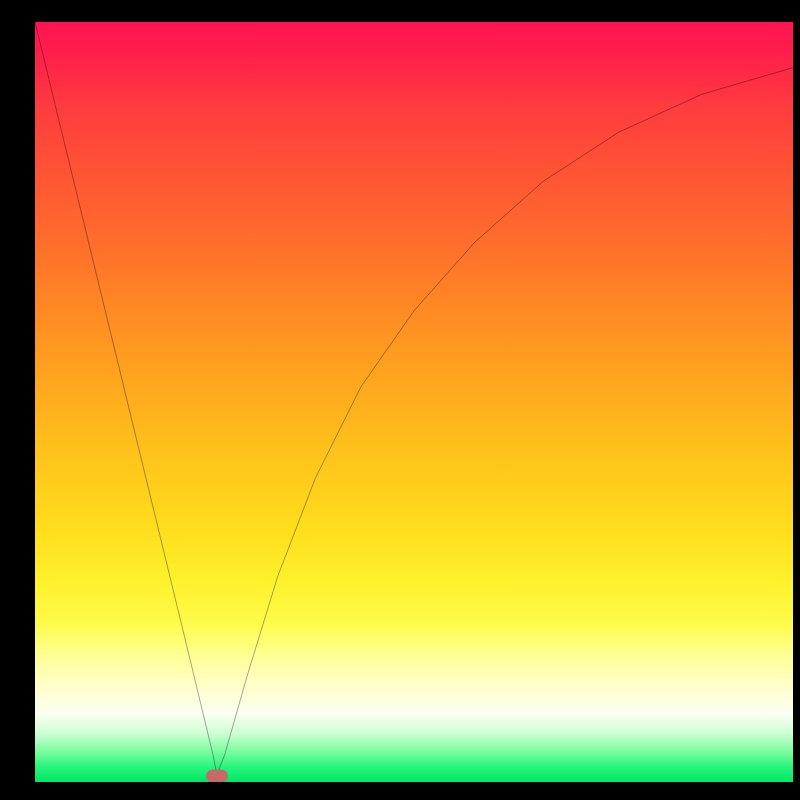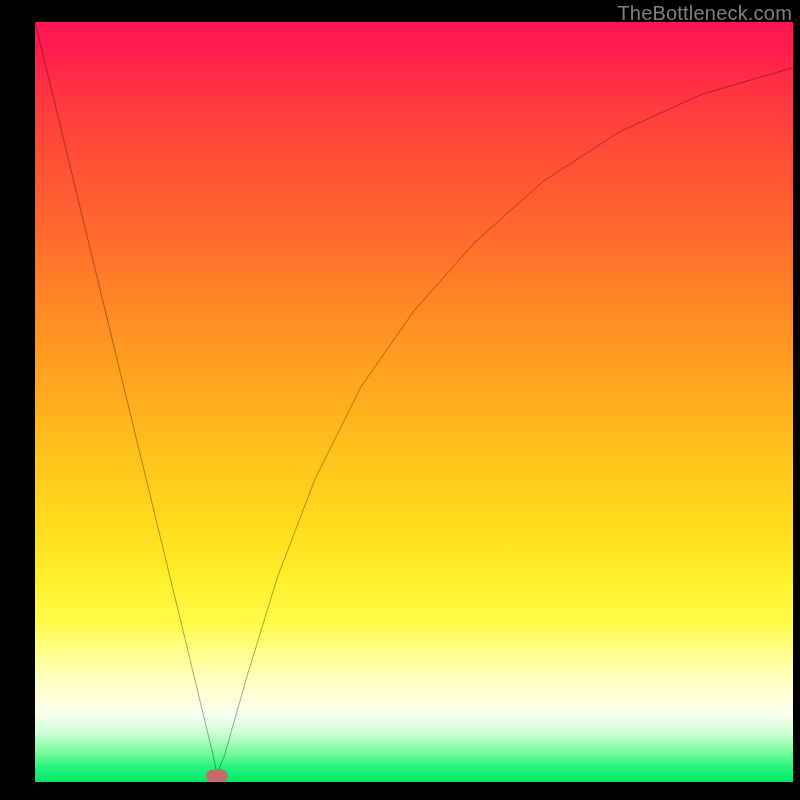--- a/index.html
+++ b/index.html
@@ -73,21 +73,20 @@
     border-radius: 7px;
     background: #c66a68;
     transform: translate(-50%, -50%);
     z-index: 10;
   }
 </style>
 </head>
 <body>
 
 <div class="frame">
-  <div class="watermark">TheBottleneck.com</div>
 
   <div class="plot-area">
     <div class="gradient"></div>
 
     <svg class="curve" viewBox="0 0 100 100" preserveAspectRatio="none">
       <path id="curve-path" d="M 0.000 0.000 L 5.000 20.500 L 10.000 41.000 L 15.000 61.500 L 20.000 82.000 L 23.500 96.500 L 24.000 99.000 L 25.000 96.500 L 28.000 86.000 L 32.000 73.000 L 37.000 60.000 L 43.000 48.000 L 50.000 38.000 L 58.000 29.000 L 67.000 21.000 L 77.000 14.500 L 88.000 9.500 L 100.000 6.000" fill="none" stroke="#000" stroke-width="0.35" vector-effect="non-scaling-stroke"></path>
     </svg>
 
     <div id="marker" class="marker" style="left: 181.92px; top: 753.92px; background: rgb(198, 106, 104);"></div>
   </div>

